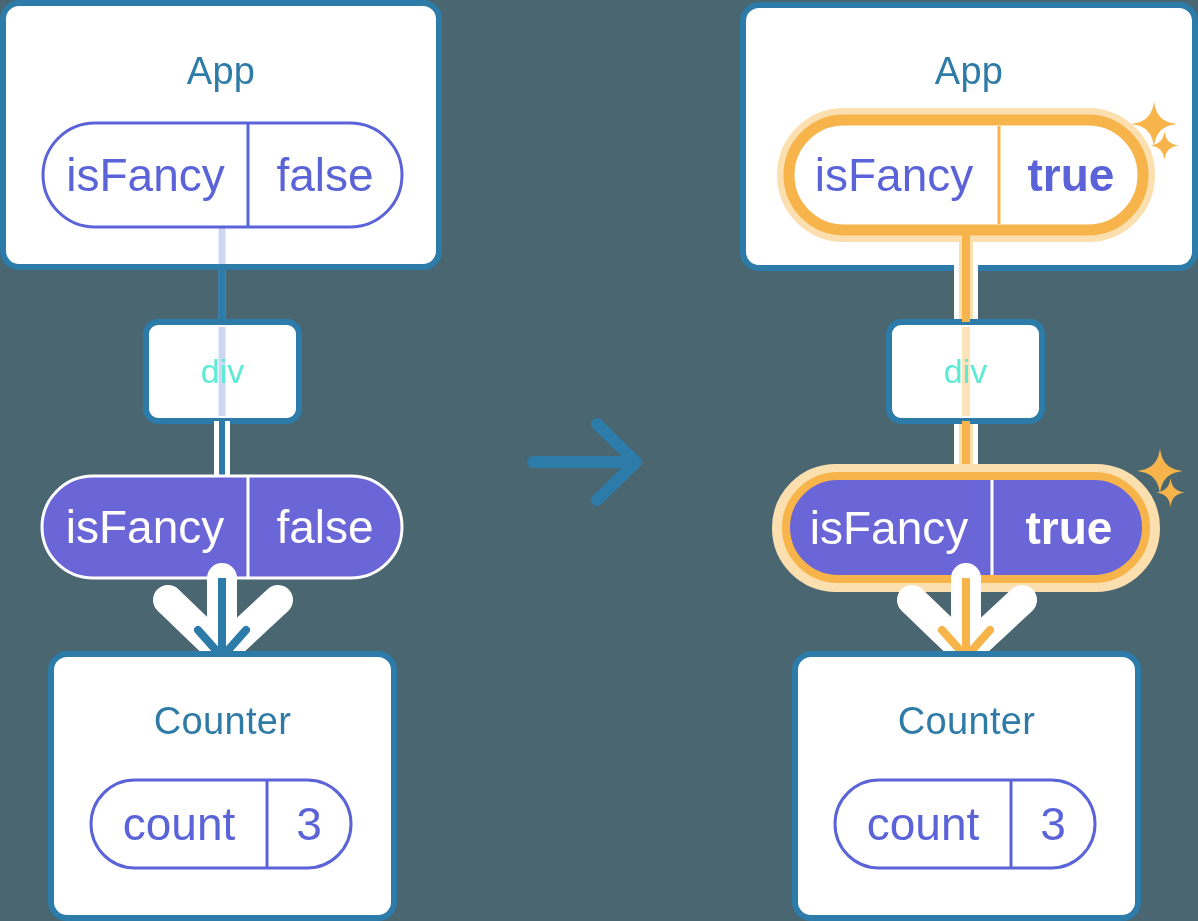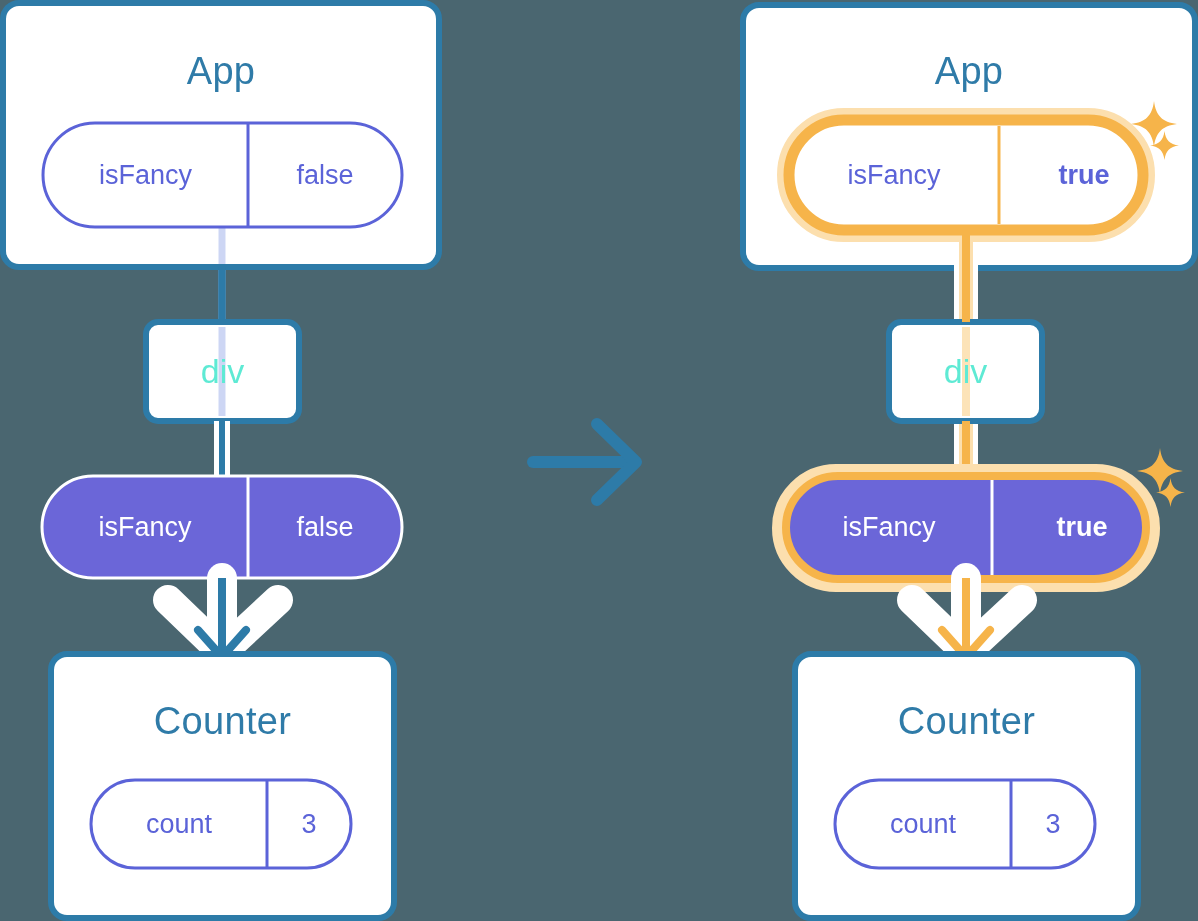--- a/index.html
+++ b/index.html
@@ -34,28 +34,28 @@
     font-size: 38px;
     font-family: "Liberation Sans", sans-serif;
     letter-spacing: 0.3px;
     white-space: nowrap;
   }
   .pill-text {
     position: absolute;
     display: flex;
     align-items: center;
     justify-content: center;
-    font-size: 27px;
+    font-size: 46px;
     font-family: "Liberation Sans", sans-serif;
     white-space: nowrap;
     pointer-events: none;
   }
   .t-outline { color: #5b63d8; }
   .t-solid   { color: #ffffff; }
-  .t-bold    { font-weight: bold; padding-left: 13px; }
+  .t-bold    { font-weight: bold; }
   .div-text {
     position: absolute;
     display: flex;
     align-items: center;
     justify-content: center;
     color: #5eead4;
     font-size: 34px;
     font-family: "Liberation Sans", sans-serif;
   }
 </style>

